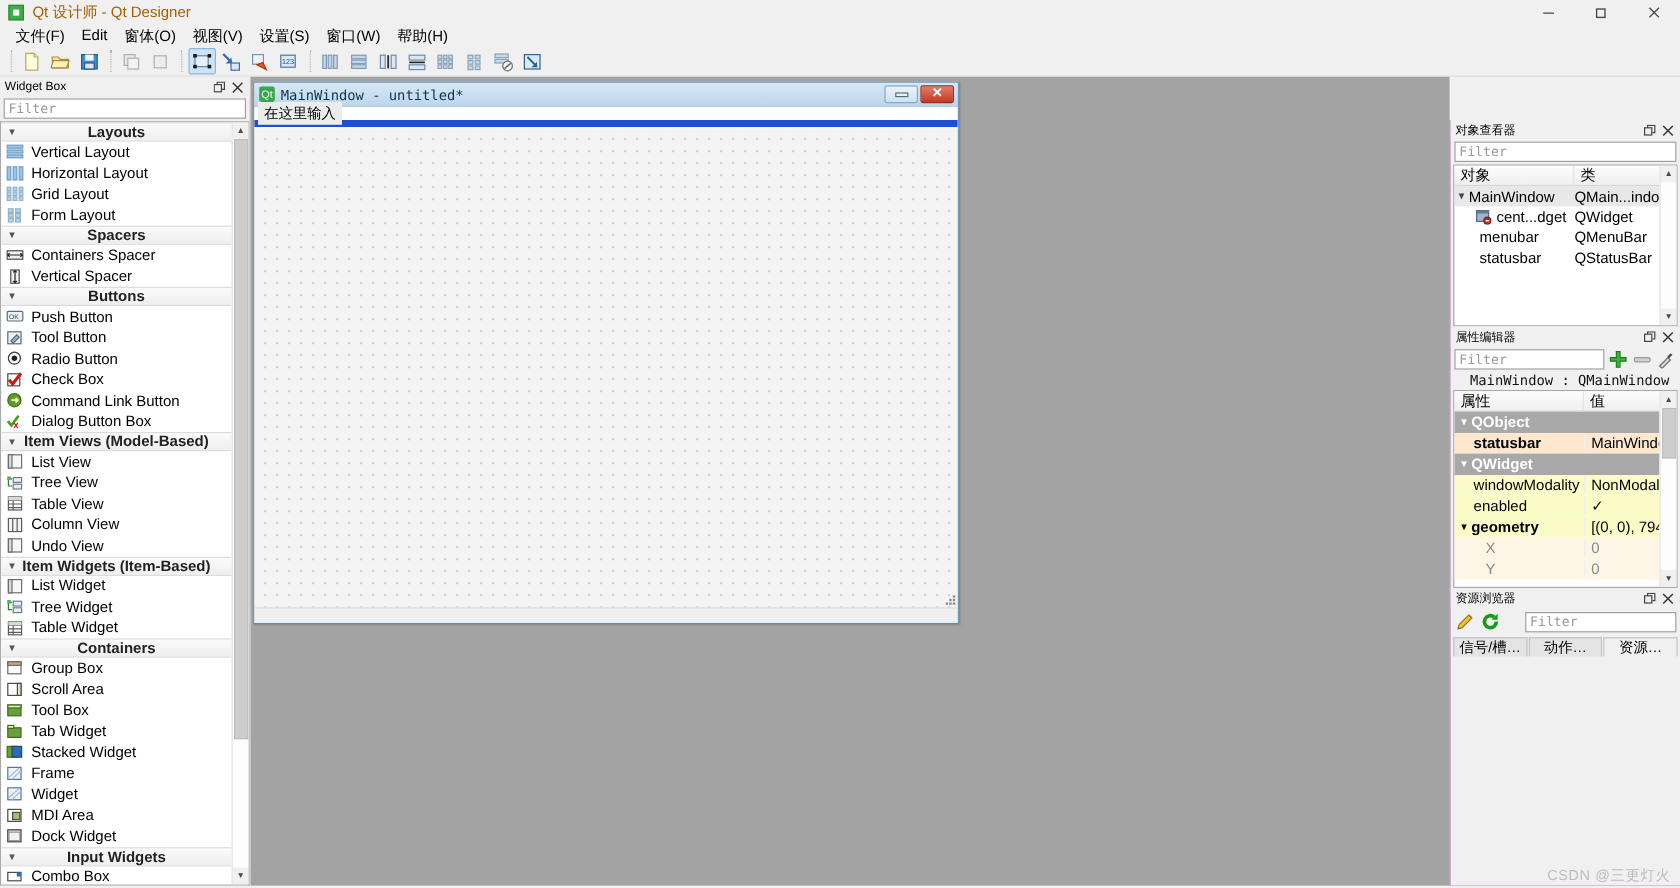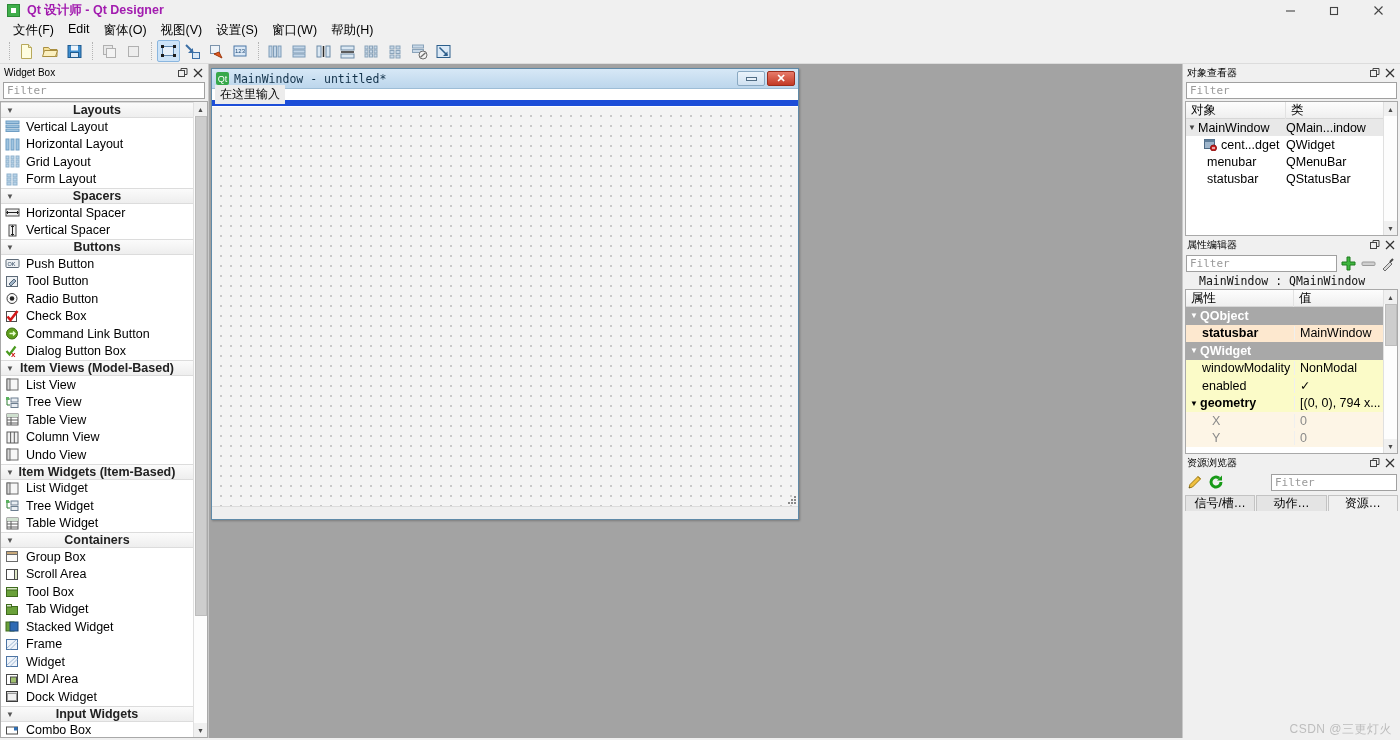--- a/index.html
+++ b/index.html
@@ -22,21 +22,21 @@
   }
   .tb-icon {
     width: 13px; height: 13px; background: #3fae4a;
     border: 1px solid #2c8a36; margin-right: 7px;
     display: inline-block; position: relative; flex: none;
   }
   .tb-icon::after{
     content:""; position:absolute; left:3px; top:3px; width:5px;height:5px;
     background:#fff;
   }
-  .tb-title { font-size: 12.5px; color: #a21caf; white-space: nowrap; font-weight: bold; }
+  .tb-title { font-size: 12.5px; color: #a16207; white-space: nowrap; }
   .tb-buttons { margin-left: auto; display: flex; height: 21px; }
   .tb-btn {
     width: 44px; height: 21px; display: flex; align-items: center; justify-content: center;
     color: #333; font-size: 13px; line-height: 1;
   }
   .tb-btn svg { display:block; }
 
   
   .menubar {
     height: 18px; background: #f0f0f0; display: flex; 
@@ -167,22 +167,22 @@
     background-image: radial-gradient(#c9c9c9 0.9px, transparent 1px);
     background-size: 10px 10px;
     background-position: 4px 4px;
     border-top: 1px solid #fff;
     position: relative;
   }
   .fw-statusbar { height: 13px; background: #efefef; border-top:1px solid #dcdcdc;}
   .fw-grip { position:absolute; right:1px; bottom:1px; width:9px;height:9px;}
 
   
-  #right-col { width: 218px; background: #a21caf; display: flex; flex-direction: column;
-               border-left: 1px solid #c8c8c8; }
+  #right-col { width: 192px; background: #a21caf; display: flex; flex-direction: column;
+               border-left: 1px solid #c8c8c8; margin-top: 36px; }
 
   .tree-wrap { background:#fff; border:1px solid #a9a9a9; margin:0 2px 0 2px; display:flex; flex:1; overflow:hidden;}
   .tree-inner { flex:1; overflow:hidden;}
   .tree-head {
     display:flex; height:17px; background:linear-gradient(#fdfdfd,#efefef);
     border-bottom:1px solid #d7d7d7; font-size:12.5px; align-items:center;justify-content:center;
   }
   .tree-head .th-c1 { width: 100px; padding-left:5px; border-right:1px solid #e2e2e2;}
   .tree-head .th-c2 { flex:1; padding-left:5px; }
   .tree-row { display:flex; height:17px; align-items:center; font-size:12.5px; white-space:nowrap;}
@@ -515,21 +515,21 @@
             <span class="chev">▼</span>
             <span>Spacers</span>
           </div>
           <div class="wb-item">
             <span class="wi-icon">
                 <svg width="15" height="13" viewBox="0 0 15 13">
                   <rect x="1" y="3" width="13" height="7" fill="#f0f0f0" stroke="#4a4a4a"></rect>
                   <path d="M2 6.5h11M3 5l-1.5 1.5L3 8M12 5l1.5 1.5L12 8" stroke="#222" fill="none"></path>
                 </svg>
               </span>
-            <span>Horizontal Spacer</span>
+            <span>Containers Spacer</span>
           </div>
           <div class="wb-item">
             <span class="wi-icon">
                 <svg width="15" height="13" viewBox="0 0 15 13">
                   <rect x="4" y="1" width="7" height="11" fill="#f0f0f0" stroke="#4a4a4a"></rect>
                   <path d="M7.5 2v9M6 3l1.5-1.5L9 3M6 10l1.5 1.5L9 10" stroke="#222" fill="none"></path>
                 </svg>
               </span>
             <span>Vertical Spacer</span>
           </div>

